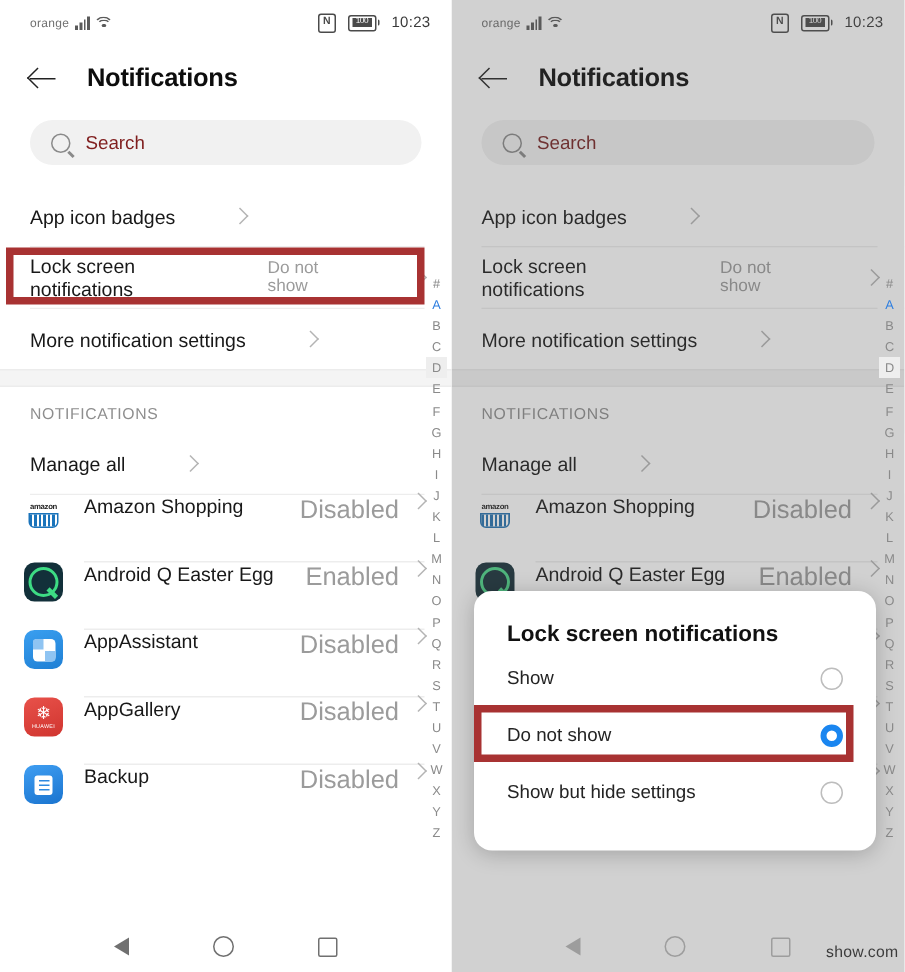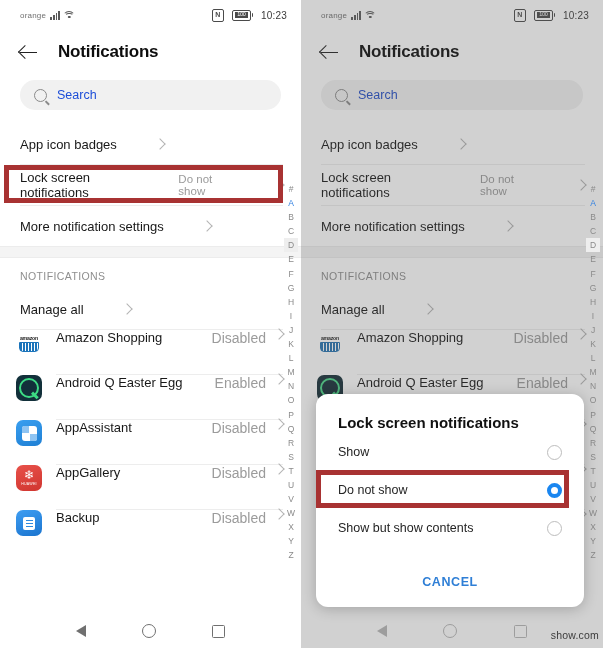--- a/index.html
+++ b/index.html
@@ -53,38 +53,38 @@
     border-left:1.7px solid #222;border-bottom:1.7px solid #222;transform:rotate(45deg);}
   .page-title{font-size:17px;font-weight:bold;color:#0d0d0d;margin-left:18px;letter-spacing:-.2px;}
 
   
   .searchwrap{padding:6px 20px 14px 20px;}
   .searchbox{height:30px;background:#f1f1f1;border-radius:16px;display:flex;align-items:center;
     padding:0 14px;box-sizing:border-box;}
   .mag{width:11px;height:11px;border:1.5px solid #8a8a8a;border-radius:50%;position:relative;flex:0 0 auto;}
   .mag:after{content:"";position:absolute;right:-4px;bottom:-2.5px;width:5px;height:1.5px;
     background:#8a8a8a;transform:rotate(45deg);}
-  .search-ph{font-size:12.5px;color:#1d4ed8;margin-left:10px;}
+  .search-ph{font-size:12.5px;color:#7f1d1d;margin-left:10px;}
 
   
   .row{display:flex;align-items:center;height:40px;padding:0 18px 0 20px;box-sizing:border-box;
     position:relative;background:#fff;gap:30px;}
   .row .label{font-size:13px;color:#181818;}
   .row .value{margin-left:auto;font-size:11.5px;color:#9b9b9b;}
   .chev{width:7px;height:7px;border-right:1.4px solid #b4b4b4;border-top:1.4px solid #b4b4b4;
     transform:rotate(45deg);margin-left:9px;flex:0 0 auto;}
   .divider{height:1px;background:#ededed;margin-left:20px;margin-right:18px;}
   .band{height:10px;background:#f4f4f4;border-top:1px solid #ececec;border-bottom:1px solid #ececec;}
   .section-hd{font-size:10.5px;color:#8e8e8e;letter-spacing:.4px;padding:12px 20px 7px 20px;}
 
   
   .approw{display:flex;align-items:flex-start;height:44px;padding:0 18px 0 16px;box-sizing:border-box;}
   .appicon{width:26px;height:26px;border-radius:7px;flex:0 0 auto;position:relative;overflow:hidden;}
   .approw .label{font-size:13px;color:#181818;margin-left:14px;}
-  .approw .value{margin-left:auto;font-size:14px;color:#9b9b9b;}
+  .approw .value{margin-left:auto;font-size:17px;color:#9b9b9b;}
   .appdiv{height:1px;background:#ededed;margin-left:56px;margin-right:18px;}
 
   
   .ic-amazon{background:#fff;display:flex;flex-direction:column;align-items:center;justify-content:center;}
   .ic-amazon .az{font-size:5.2px;font-weight:bold;color:#222;letter-spacing:-.2px;}
   .ic-amazon .cart{width:18px;height:8px;background:
      repeating-linear-gradient(90deg,#1b74bb 0 1.6px,#fff 1.6px 3px);
      border:1px solid #1b74bb;border-radius:0 0 4px 4px;margin-top:1px;}
   .ic-andq{background:#12303a;display:flex;align-items:center;justify-content:center;}
   .ic-andq .q{width:16px;height:16px;border:2.6px solid #3ddc84;border-radius:50%;position:relative;}
@@ -471,25 +471,24 @@
           <span class="t">Show</span>
           <span class="radio"></span>
         </div>
 
         <div class="dlg-opt">
           <span class="t">Do not show</span>
           <span class="radio on"></span>
         </div>
 
         <div class="dlg-opt">
-          <span class="t">Show but show contents</span>
+          <span class="t">Show but hide settings</span>
           <span class="radio"></span>
         </div>
 
-        <div class="dlg-cancel">CANCEL</div>
       </div>
       <div class="hl-donotshow"></div>
     </div>
 
     <div class="navbar">
       <span class="nav-back"></span>
       <span class="nav-home"></span>
       <span class="nav-rec"></span>
     </div>
 

